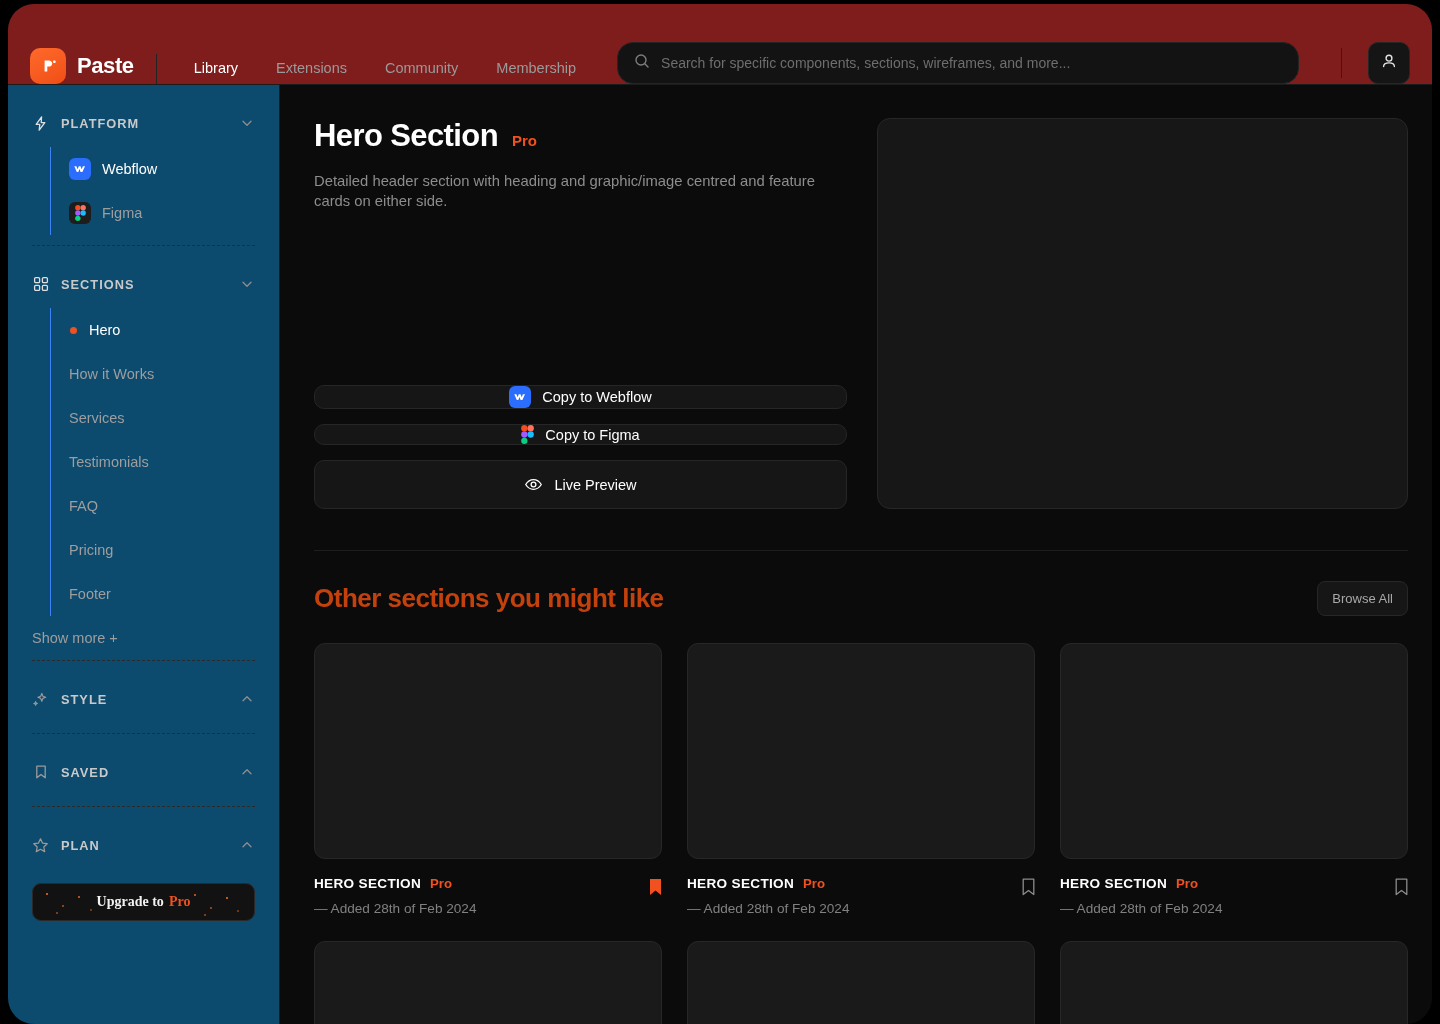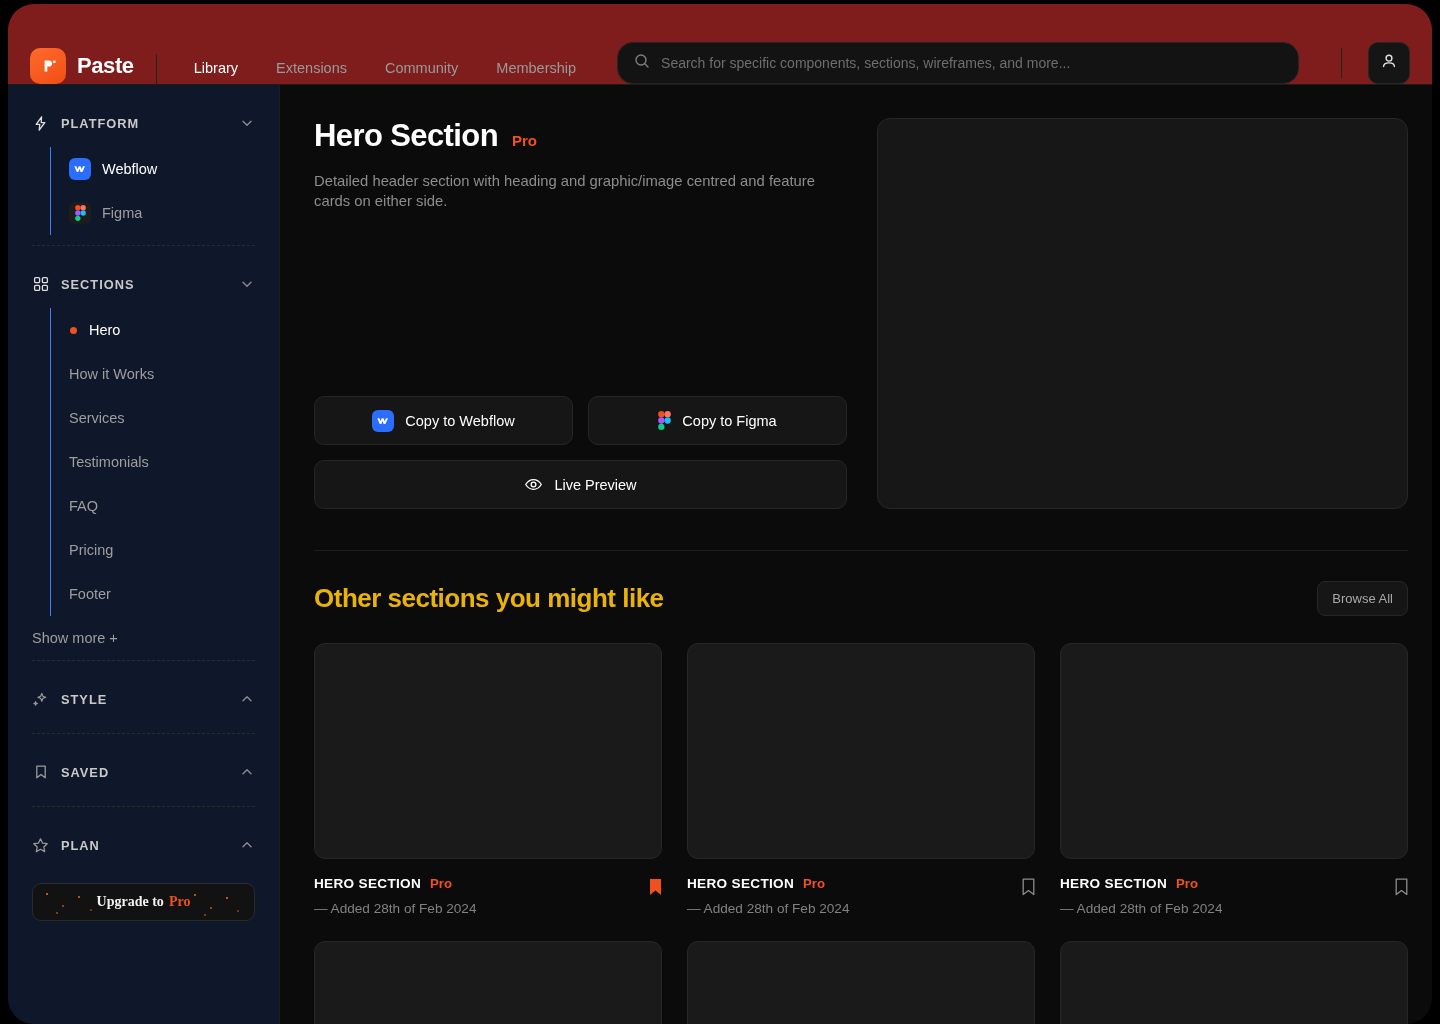--- a/index.html
+++ b/index.html
@@ -113,21 +113,21 @@
   
   .body-row { flex: 1; display: flex; min-height: 0; }
 
   
   .sidebar {
     width: 272px;
     flex: 0 0 272px;
     border-right: 1px solid #1c1c1c;
     padding: 0 24px;
     overflow: hidden;
-    background: #0f172a;
+    background: #0c4a6e;
   }
   .sb-group-head {
     display: flex;
     align-items: center;
     height: 48px;
     margin-top: 14px;
     cursor: pointer;
     gap: 12px;
   }
   .sb-group-head .gi { width:17px; height:17px; display:flex; align-items:center; justify-content:center; flex:0 0 17px; }
@@ -220,21 +220,21 @@
   }
   .pro-tag { color: #f0511e; font-size: 15px; font-weight: 600; }
   .page-desc {
     color: #8d8d8d;
     font-size: 14.8px;
     line-height: 20px;
     margin-top: 17px;
     max-width: 505px;
   }
   .btn-spacer { flex: 1; min-height: 170px; }
-  .btn-row { display: flex; gap: 15px; }
+  .btn-row { display: flex; gap: 15px; flex-direction: column; }
   .act-btn {
     height: 49px;
     background: #161616;
     border: 1px solid #262626;
     border-radius: 10px;
     display: flex; align-items: center; justify-content: center;
     gap: 11px;
     cursor: pointer;
     color: #ffffff;
     font-size: 14.5px;
@@ -255,21 +255,21 @@
     margin: 41px 0 0 0;
   }
 
   .other-head {
     display: flex;
     align-items: center;
     justify-content: space-between;
     margin-top: 30px;
   }
   .other-title {
-    color: #eab308;
+    color: #c2410c;
     font-size: 26px;
     font-weight: 700;
     letter-spacing: -0.5px;
   }
   .browse-all {
     background: #161616;
     border: 1px solid #272727;
     border-radius: 8px;
     color: #a8a8a8;
     font-size: 13px;

